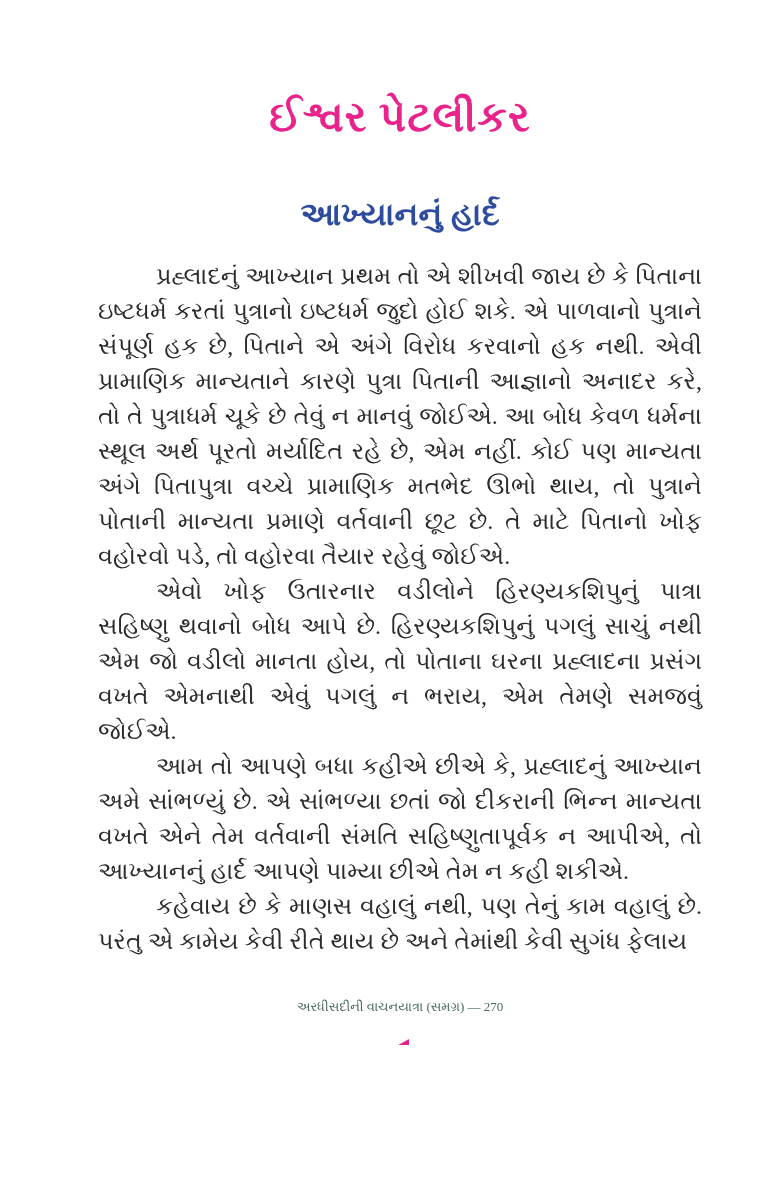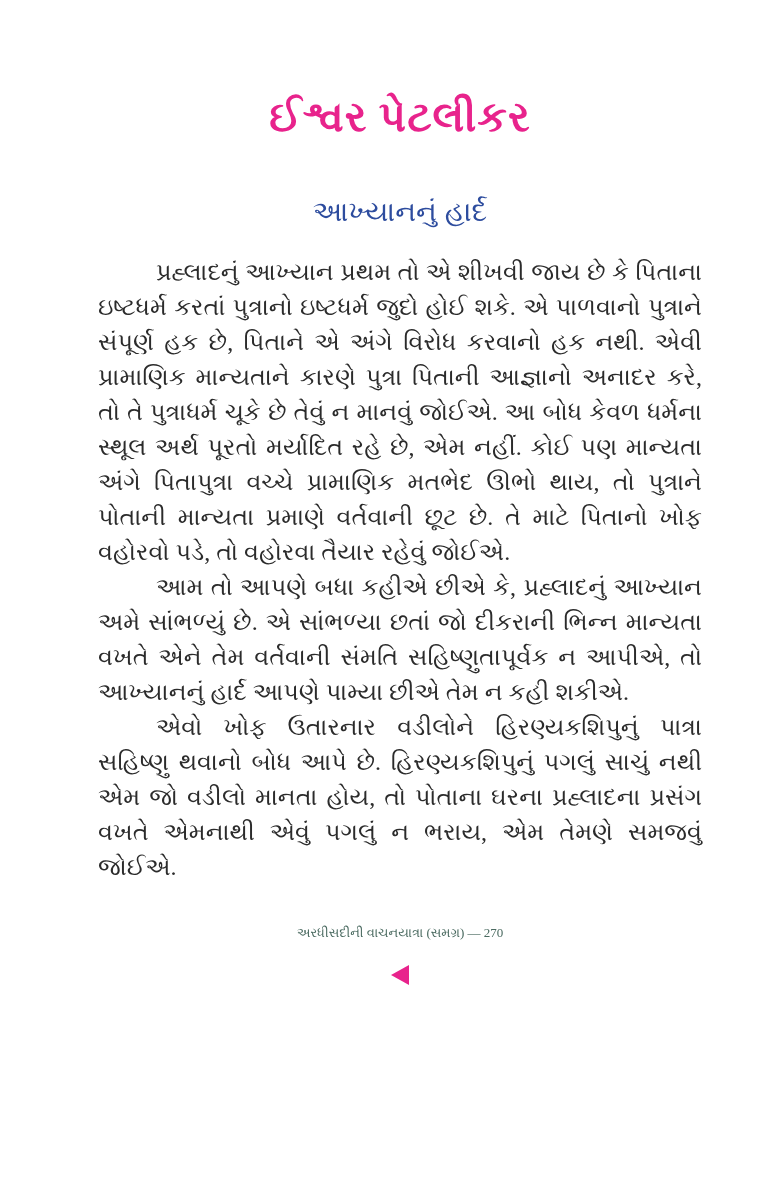--- a/index.html
+++ b/index.html
@@ -33,22 +33,22 @@
     letter-spacing: 1px;
   }
   .content {
     width: 604px;
     margin: 0 auto;
   }
   .section-heading {
     margin-top: 54px;
     margin-bottom: 26px;
     text-align: center;
-    font-size: 28px;
-    font-weight: 400;
+    font-size: 32px;
+    font-weight: 700;
     color: var(--heading-blue);
     font-family: "Liberation Sans", "DejaVu Sans", sans-serif;
   }
   .body-para {
     font-size: 24px;
     line-height: 35px;
     color: var(--body-text);
     text-align: justify;
     text-indent: 58px;
   }
@@ -75,22 +75,23 @@
 </head>
 <body>
 
 <div class="page">
 
   <h1 class="author-title">ઈશ્વર પેટલીકર</h1>
 
   <div class="content" id="sections">
       <h2 class="section-heading">આખ્યાનનું હાર્દ</h2>
       <p class="body-para">પ્રહ્લાદનું આખ્યાન પ્રથમ તો એ શીખવી જાય છે કે પિતાના ઇષ્ટધર્મ કરતાં પુત્રાનો ઇષ્ટધર્મ જુદો હોઈ શકે. એ પાળવાનો પુત્રાને સંપૂર્ણ હક છે, પિતાને એ અંગે વિરોધ કરવાનો હક નથી. એવી પ્રામાણિક માન્યતાને કારણે પુત્રા પિતાની આજ્ઞાનો અનાદર કરે, તો તે પુત્રાધર્મ ચૂકે છે તેવું ન માનવું જોઈએ. આ બોધ કેવળ ધર્મના સ્થૂલ અર્થ પૂરતો મર્યાદિત રહે છે, એમ નહીં. કોઈ પણ માન્યતા અંગે પિતાપુત્રા વચ્ચે પ્રામાણિક મતભેદ ઊભો થાય, તો પુત્રાને પોતાની માન્યતા પ્રમાણે વર્તવાની છૂટ છે. તે માટે પિતાનો ખોફ વહોરવો પડે, તો વહોરવા તૈયાર રહેવું જોઈએ.</p>
+      <p class="body-para">એવો ખોફ ઉતારનાર વડીલોને હિરણ્યકશિપુનું પાત્રા સહિષ્ણુ થવાનો બોધ આપે છે. હિરણ્યકશિપુનું પગલું સાચું નથી એમ જો વડીલો માનતા હોય, તો પોતાના ઘરના પ્રહ્લાદના પ્રસંગ વખતે એમનાથી એવું પગલું ન ભરાય, એમ તેમણે સમજવું જોઈએ.</p>
       <p class="body-para">આમ તો આપણે બધા કહીએ છીએ કે, પ્રહ્લાદનું આખ્યાન અમે સાંભળ્યું છે. એ સાંભળ્યા છતાં જો દીકરાની ભિન્ન માન્યતા વખતે એને તેમ વર્તવાની સંમતિ સહિષ્ણુતાપૂર્વક ન આપીએ, તો આખ્યાનનું હાર્દ આપણે પામ્યા છીએ તેમ ન કહી શકીએ.</p>
-      <p class="body-para">એવો ખોફ ઉતારનાર વડીલોને હિરણ્યકશિપુનું પાત્રા સહિષ્ણુ થવાનો બોધ આપે છે. હિરણ્યકશિપુનું પગલું સાચું નથી એમ જો વડીલો માનતા હોય, તો પોતાના ઘરના પ્રહ્લાદના પ્રસંગ વખતે એમનાથી એવું પગલું ન ભરાય, એમ તેમણે સમજવું જોઈએ.</p>
+      <p class="body-para">કહેવાય છે કે માણસ વહાલું નથી, પણ તેનું કામ વહાલું છે. પરંતુ એ કામેય કેવી રીતે થાય છે અને તેમાંથી કેવી સુગંધ ફેલાય</p>
     </div>
 
   <div class="footer">
     <span>અરધીસદીની વાચનયાત્રા (સમગ્ર) — 270</span>
   </div>
 
   <div class="nav-row">
     <div class="triangle-left"></div>
   </div>
 

